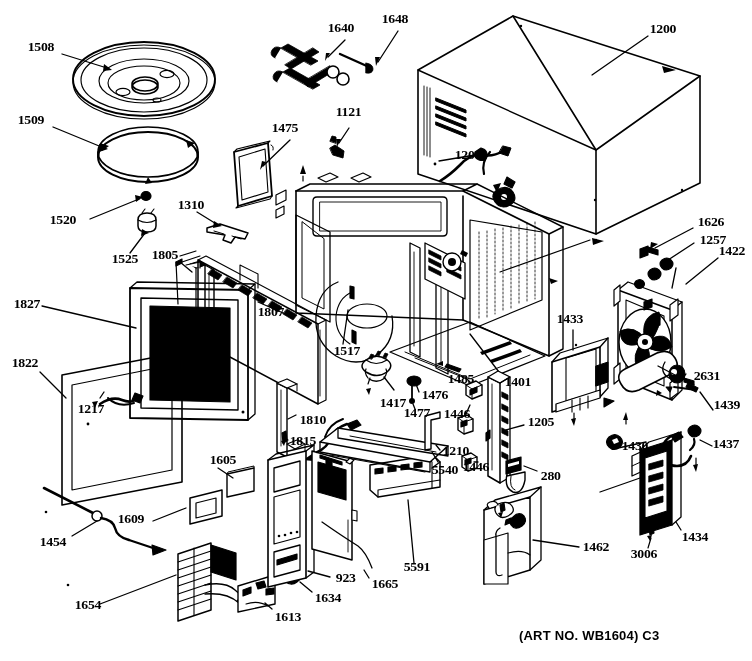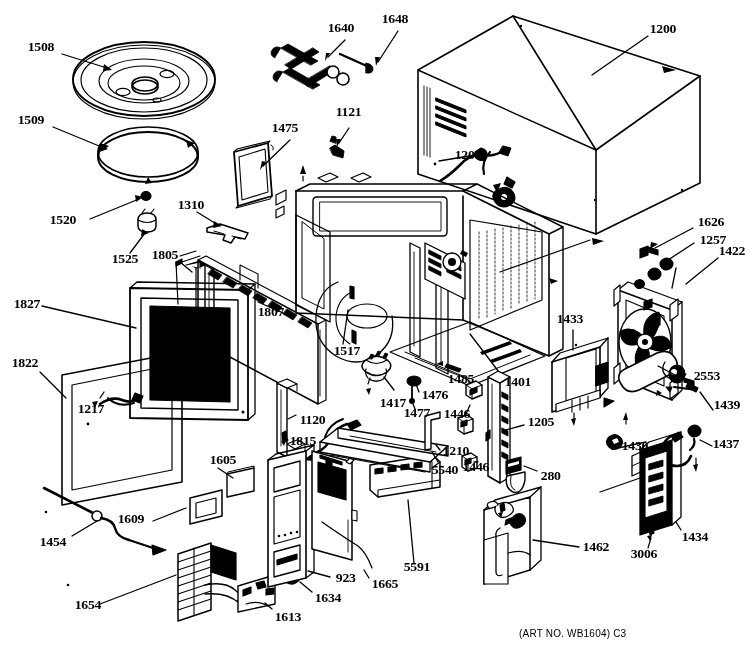--- a/index.html
+++ b/index.html
@@ -6,21 +6,21 @@
   html,body{margin:0;padding:0;background:#ffffff;}
   body{width:752px;height:661px;overflow:hidden;
        font-family:"Liberation Serif",serif;color:#000;}
   #sheet{position:relative;width:752px;height:661px;background:#fff;}
   #art{position:absolute;left:0;top:0;width:752px;height:661px;}
   .lbl{position:absolute;font-family:"Liberation Serif",serif;
        font-weight:bold;font-size:13.5px;line-height:13.5px;
        letter-spacing:-0.3px;color:#000;white-space:nowrap;
        transform:scaleX(1.02);}
   #footer{position:absolute;font-family:"Liberation Sans",sans-serif;
-          font-weight:normal;font-size:10px;letter-spacing:.2px;
+          font-weight:bold;font-size:13px;letter-spacing:.2px;
           white-space:nowrap;color:#000;}
 </style>
 </head>
 <body>
 
 <div id="sheet">
 
   <svg id="art" viewBox="0 0 752 661" xmlns="http://www.w3.org/2000/svg">
     <g fill="none" stroke="#000" stroke-width="1.15" stroke-linecap="round" stroke-linejoin="round">
 
@@ -547,21 +547,21 @@
   <div class="lbl" style="left:14px;  top:297px;">1827</div>
   <div class="lbl" style="left:12px;  top:356px;">1822</div>
   <div class="lbl" style="left:78px;  top:402px;">1217</div>
   <div class="lbl" style="left:272px; top:121px;">1475</div>
   <div class="lbl" style="left:328px; top:21px;">1640</div>
   <div class="lbl" style="left:382px; top:12px;">1648</div>
   <div class="lbl" style="left:336px; top:105px;">1121</div>
   <div class="lbl" style="left:650px; top:22px;">1200</div>
   <div class="lbl" style="left:455px; top:148px;">1206</div>
   <div class="lbl" style="left:334px; top:344px;">1517</div>
-  <div class="lbl" style="left:300px; top:413px;">1120</div>
+  <div class="lbl" style="left:300px; top:413px;">1810</div>
   <div class="lbl" style="left:290px; top:434px;">1815</div>
   <div class="lbl" style="left:210px; top:453px;">1605</div>
   <div class="lbl" style="left:118px; top:512px;">1609</div>
   <div class="lbl" style="left:40px;  top:535px;">1454</div>
   <div class="lbl" style="left:75px;  top:598px;">1654</div>
   <div class="lbl" style="left:275px; top:610px;">1613</div>
   <div class="lbl" style="left:315px; top:591px;">1634</div>
   <div class="lbl" style="left:336px; top:571px;">923</div>
   <div class="lbl" style="left:372px; top:577px;">1665</div>
   <div class="lbl" style="left:404px; top:560px;">5591</div>
@@ -572,21 +572,21 @@
   <div class="lbl" style="left:380px; top:396px;">1417</div>
   <div class="lbl" style="left:404px; top:406px;">1477</div>
   <div class="lbl" style="left:422px; top:388px;">1476</div>
   <div class="lbl" style="left:448px; top:372px;text-align:right;">1485</div>
   <div class="lbl" style="left:505px; top:375px;">1401</div>
   <div class="lbl" style="left:528px; top:415px;">1205</div>
   <div class="lbl" style="left:557px; top:312px;">1433</div>
   <div class="lbl" style="left:698px; top:215px;">1626</div>
   <div class="lbl" style="left:700px; top:233px;">1257</div>
   <div class="lbl" style="left:719px; top:244px;">1422</div>
-  <div class="lbl" style="left:694px; top:369px;">2553</div>
+  <div class="lbl" style="left:694px; top:369px;">2631</div>
   <div class="lbl" style="left:714px; top:398px;">1439</div>
   <div class="lbl" style="left:622px; top:439px;">1430</div>
   <div class="lbl" style="left:713px; top:437px;">1437</div>
   <div class="lbl" style="left:682px; top:530px;">1434</div>
   <div class="lbl" style="left:631px; top:547px;">3006</div>
   <div class="lbl" style="left:541px; top:469px;">280</div>
   <div class="lbl" style="left:583px; top:540px;">1462</div>
 
   <div id="footer" style="left:519px; top:628px;">(ART NO. WB1604) C3</div>
 

